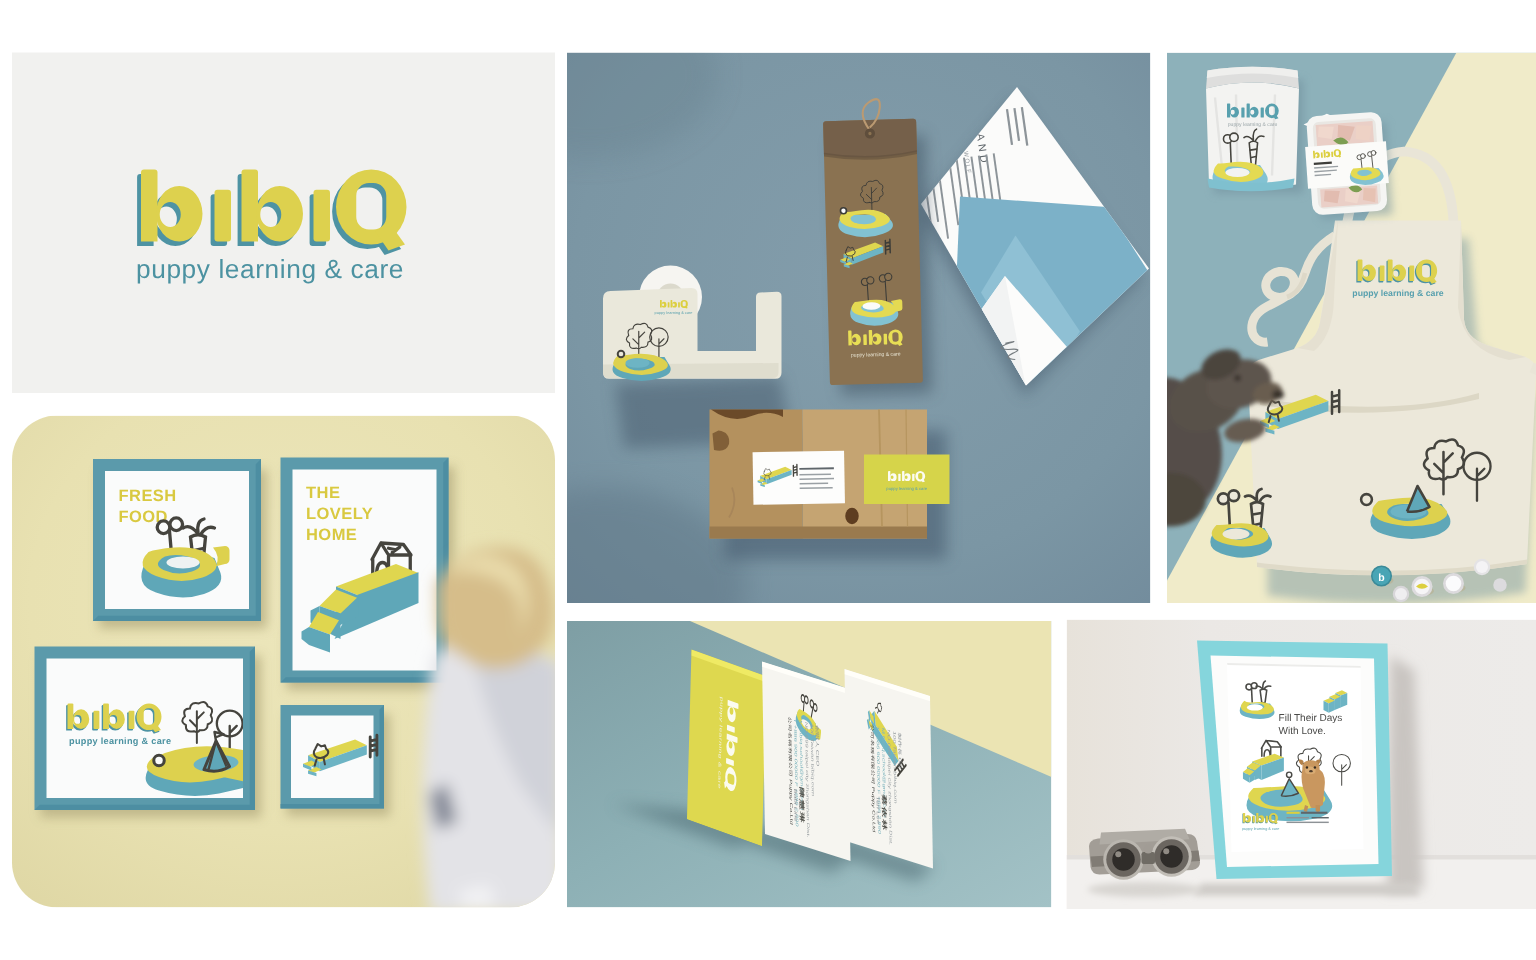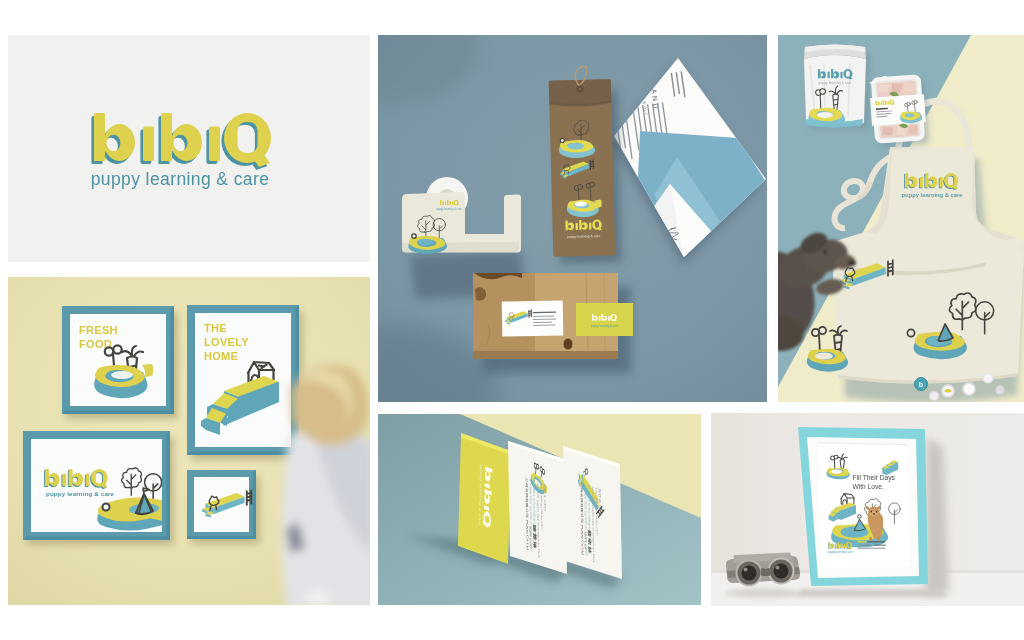--- a/index.html
+++ b/index.html
@@ -75,21 +75,21 @@
 <svg width="362" height="227" viewBox="0 0 362 227">
 
 <g transform="translate(86,78)">
           <use href="#logo2c"></use>
         </g>
 
 <text x="172" y="150" font-size="17.5" fill="#4c92a1" text-anchor="middle" letter-spacing="0.4">puppy learning &amp; care</text>
 </svg>
 </div>
 
-<div class="panel" id="panelB" style="left:8px;top:277px;width:362px;height:328px;">
+<div class="panel" id="panelB" style="left:8px;top:277px;width:362px;height:328px;border-radius:30px;">
 <svg width="362" height="328" viewBox="0 0 362 328">
 <defs>
 <filter id="soft" x="-50%" y="-50%" width="200%" height="200%">
             <feGaussianBlur stdDeviation="3.5"></feGaussianBlur>
           </filter>
 <filter id="blur5" x="-50%" y="-50%" width="200%" height="200%">
             <feGaussianBlur stdDeviation="5"></feGaussianBlur>
           </filter>
 <radialGradient id="wallB" cx="50%" cy="38%" r="85%">
   <stop offset="0%" stop-color="#ece6bb"></stop>

